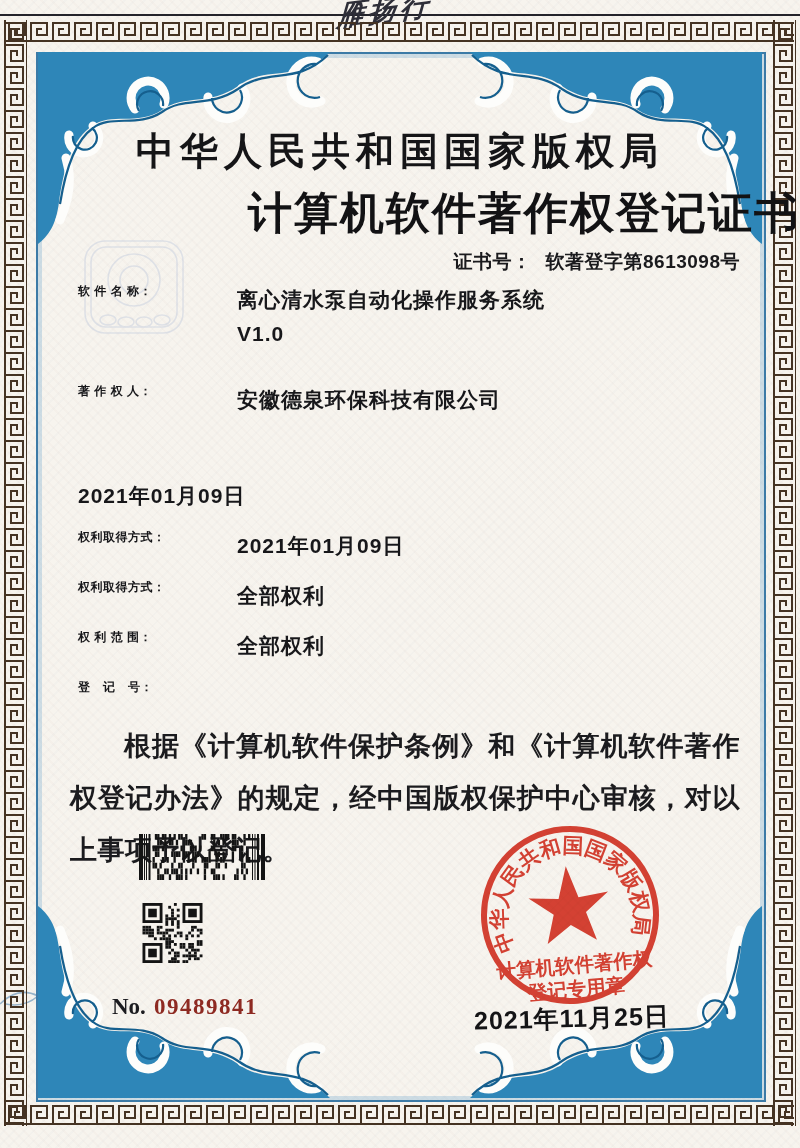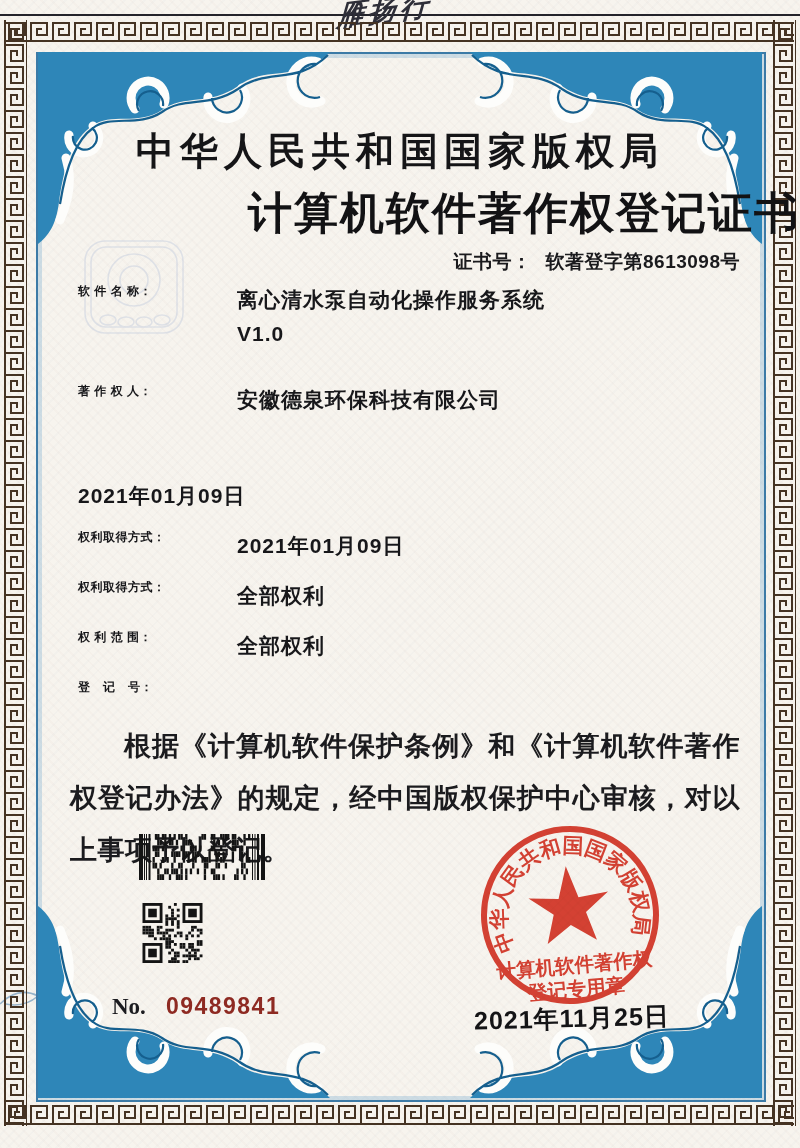--- a/index.html
+++ b/index.html
@@ -56,22 +56,22 @@
   .val .v2{display:block}
   
   .statement{left:70px;top:720px;width:670px;font-size:27px;font-weight:600;
     color:#1b1b1e;line-height:52px;text-indent:2em;letter-spacing:.5px;text-align:justify}
   
   #barcode{left:139px;top:834px}
   #qr{left:141px;top:903px}
   
   .serial{left:112px;top:993px;font-size:23px;color:#1c1c20}
   .serial .prefix{font-family:"Liberation Serif","DejaVu Serif",serif;font-weight:700}
-  .serial .num{font-family:Liberation Sans, sans-serif;color:var(--serial-red);
-    font-weight:600;letter-spacing:1.5px;margin-left:20px}
+  .serial .num{font-family:Liberation Serif, serif;color:var(--serial-red);
+    font-weight:600;letter-spacing:1.5px;margin-left:8px}
   
   .seal{left:455px;top:800px;width:230px;height:230px;transform:rotate(-5deg);
     mix-blend-mode:multiply;opacity:.95}
   .seal-ring{fill:none;stroke:var(--seal-red);stroke-width:6}
   .seal-star{fill:var(--seal-red)}
   .seal-txt{fill:var(--seal-red);font-weight:700}
   .issue-date{left:474px;top:1002px;font-size:25px;font-weight:700;color:#141416;
     letter-spacing:1px;transform:rotate(-1.5deg)}
   .scribble{left:-2px;top:982px;opacity:.55}
 </style>

